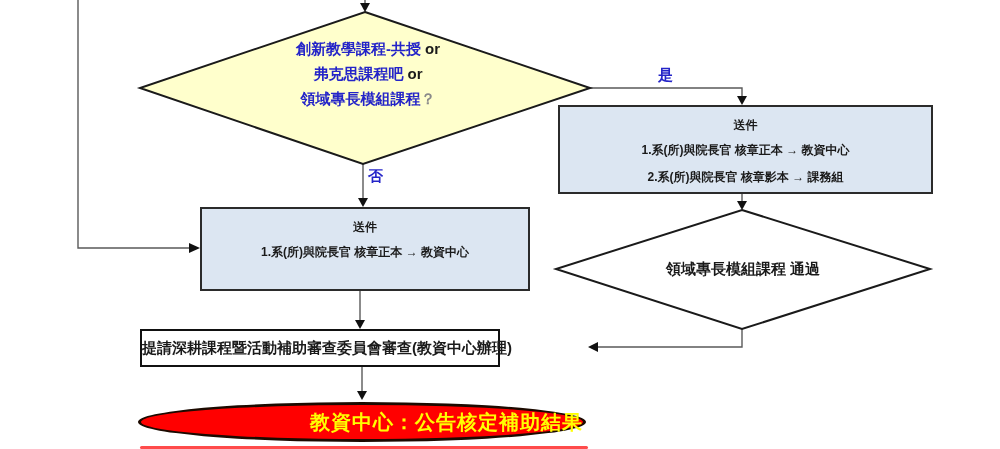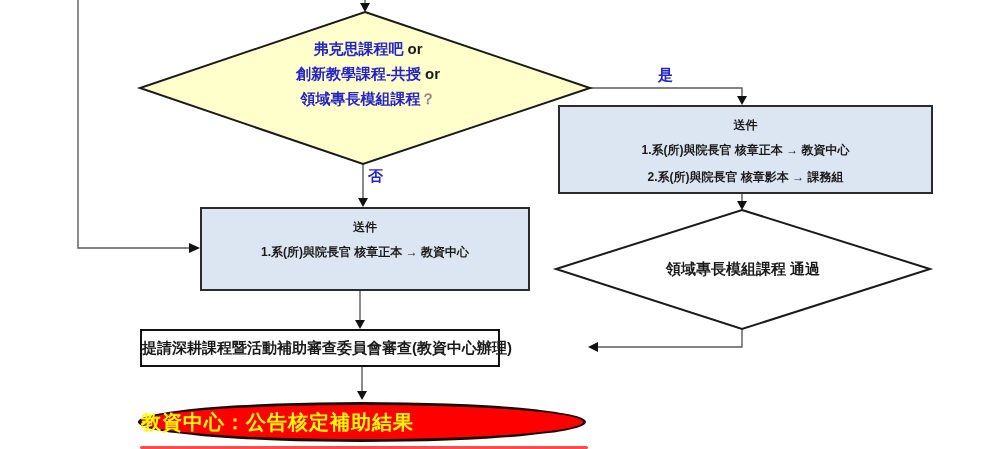--- a/index.html
+++ b/index.html
@@ -26,21 +26,21 @@
   .pbox-right{left:558px;top:105px;width:375px;height:89px;}
   .pbox-left{left:200px;top:207px;width:330px;height:84px;}
   
   .d2-text{left:556px;top:256px;width:374px;text-align:center;font-size:15px;
            font-weight:bold;color:#1a1a1a;line-height:26px;white-space:nowrap;}
   
   .wbox{left:140px;top:329px;width:360px;height:38px;background:#ffffff;border:2px solid #111111;
         box-sizing:border-box;text-align:center;font-size:15px;font-weight:bold;color:#1a1a1a;line-height:33px;white-space:nowrap;}
   
   .term{left:138px;top:402px;width:448px;height:40px;background:#ff0000;border:3px solid #1c0a00;
-        border-radius:50%;box-sizing:border-box;text-align:left;}
+        border-radius:50%;box-sizing:border-box;text-align:right;}
   .term span{display:inline-block;font-size:20px;font-weight:bold;color:#ffff00;line-height:34px;letter-spacing:1px;}
   
   .sliver{left:140px;top:446px;width:448px;height:3px;background:rgba(255,30,30,0.8);border-radius:2px;}
 </style>
 </head>
 <body>
 
 <div class="stage">
 
   <svg width="1000" height="449" viewBox="0 0 1000 449">
@@ -65,22 +65,22 @@
       <polygon points="358,198 368,198 363,207"></polygon>
       <polygon points="355,320 365,320 360,329"></polygon>
       <polygon points="357,391 367,391 362,400"></polygon>
     </g>
 
     <polygon points="365,12 590,88 363,164 140,88" stroke="#1a1a1a" stroke-width="2" fill="#FFFFCC"></polygon>
     <polygon points="742,210 930,269 742,329 556,269" stroke="#1a1a1a" stroke-width="2" fill="#FFFFFF"></polygon>
   </svg>
 
   <div class="abs d1-text">
+    <div class="ln"><span class="blue">創新教學課程-共授</span> <span>or</span></div>
     <div class="ln"><span class="blue">弗克思課程吧</span> <span>or</span></div>
-    <div class="ln"><span class="blue">創新教學課程-共授</span> <span>or</span></div>
     <div class="ln"><span class="blue">領域專長模組課程</span><span class="muted">？</span></div>
   </div>
 
   <div class="abs lbl lbl-yes">是</div>
   <div class="abs lbl lbl-no">否</div>
 
   <div class="abs pbox pbox-right">
     <div class="bt">送件</div>
     <div class="bi">1.系(所)與院長官 核章正本 → 教資中心</div>
     <div class="bi">2.系(所)與院長官 核章影本 → 課務組</div>

